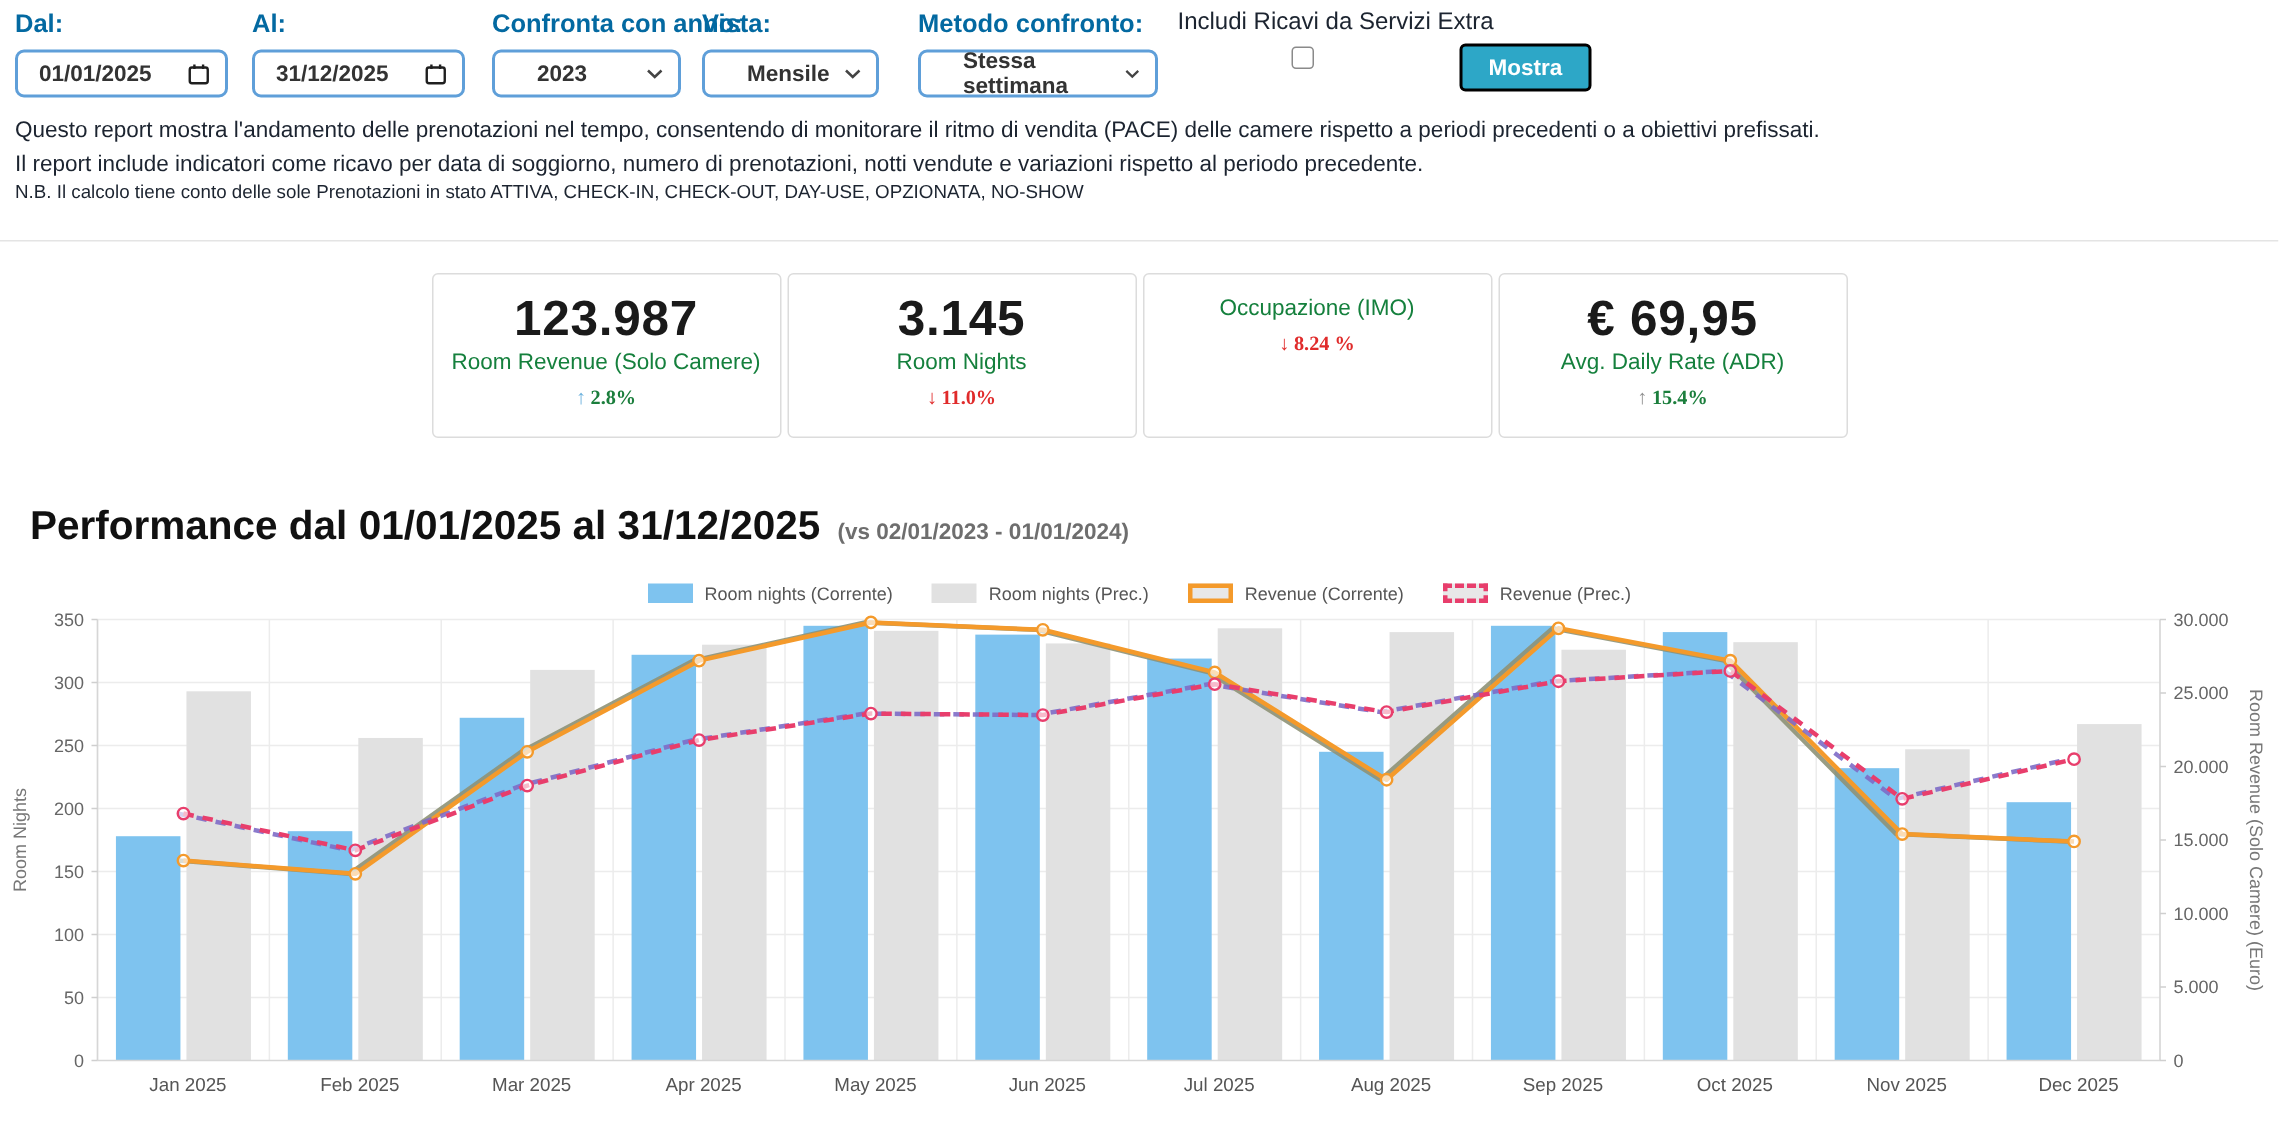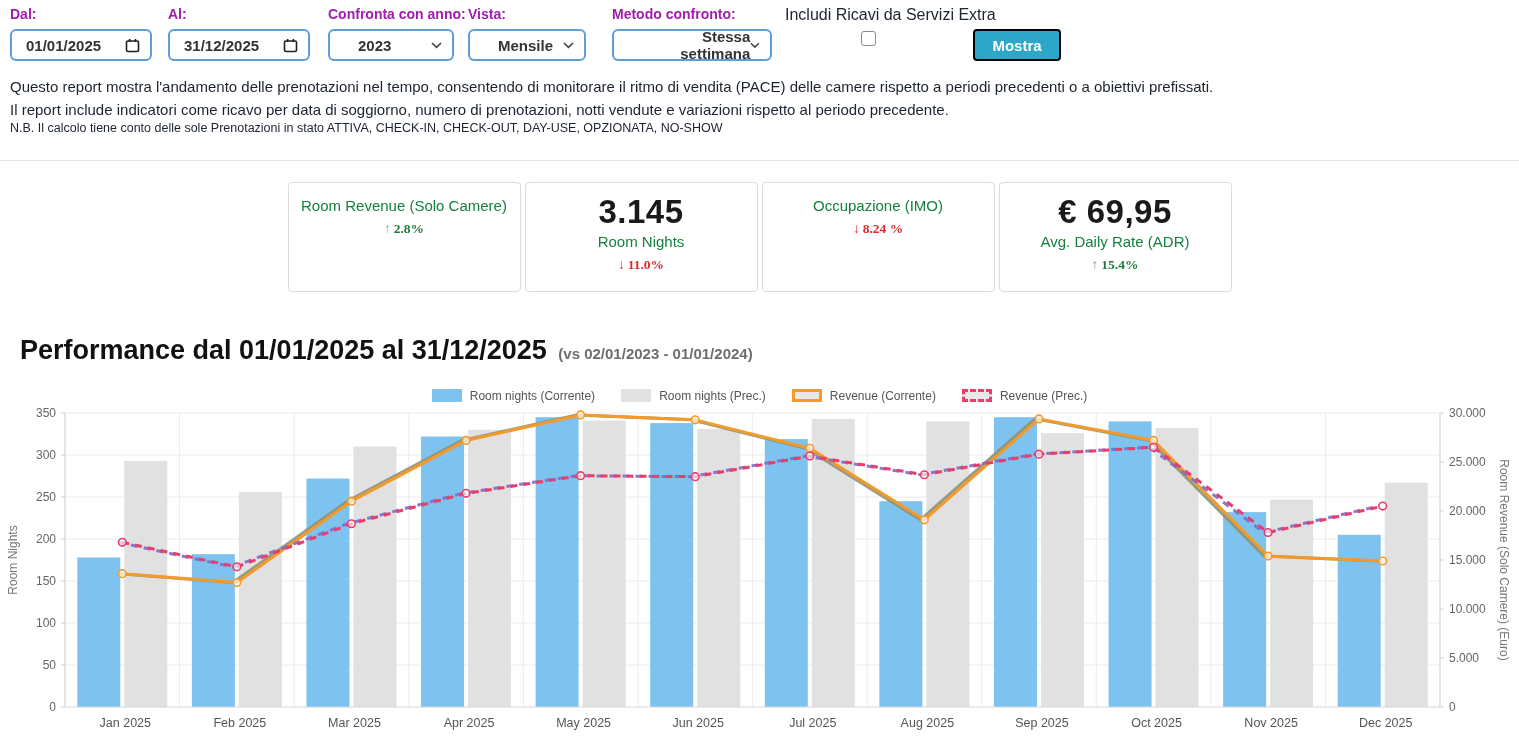--- a/index.html
+++ b/index.html
@@ -5,25 +5,25 @@
   html,body{margin:0;padding:0;}
   body{
     width:1519px;height:748px;overflow:hidden;position:relative;
     background:#fff;color:#1c2430;
     font-family:"Liberation Sans","DejaVu Sans",sans-serif;
     -webkit-font-smoothing:antialiased;
   }
   
   .filters{position:relative;height:72px;}
   .fg{position:absolute;top:6px;}
-  .fg .flabel{display:block;font-size:14px;font-weight:bold;color:#a21caf;margin-bottom:7px;}
+  .fg .flabel{display:block;font-size:17px;font-weight:bold;color:#0369a1;margin-bottom:7px;}
   .ctrl{
     box-sizing:border-box;height:32px;border:2px solid #5f9fd9;border-radius:6px;
     display:flex;align-items:center;justify-content:space-between;
-    padding:0 10px 0 14px;font-size:15px;font-weight:bold;color:#333;background:#fff;cursor:pointer;text-align:right;
+    padding:0 10px 0 14px;font-size:15px;font-weight:bold;color:#333;background:#fff;cursor:pointer;
   }
   .ctrl.sel{font-weight:600;padding-left:28px;}
   .cbx{
     position:absolute;box-sizing:border-box;width:15px;height:15px;border:1.5px solid #8a8a8a;
     border-radius:3px;background:#fff;cursor:pointer;
   }
   .btn{
     position:absolute;box-sizing:border-box;width:88px;height:32px;border:2px solid #000000;border-radius:4px;
     background:#2da7c7;color:#fff;font-size:15px;font-weight:bold;
     display:flex;align-items:center;justify-content:center;cursor:pointer;
@@ -121,20 +121,21 @@
   <div class="btn" style="left:973px;top:29px">Mostra</div>
 </div>
 
 <div class="desc l1">Questo report mostra l'andamento delle prenotazioni nel tempo, consentendo di monitorare il ritmo di vendita (PACE) delle camere rispetto a periodi precedenti o a obiettivi prefissati.</div>
 <div class="desc l2">Il report include indicatori come ricavo per data di soggiorno, numero di prenotazioni, notti vendute e variazioni rispetto al periodo precedente.</div>
 <div class="desc note">N.B. Il calcolo tiene conto delle sole Prenotazioni in stato ATTIVA, CHECK-IN, CHECK-OUT, DAY-USE, OPZIONATA, NO-SHOW</div>
 <div class="divider"></div>
 
 <div class="kpis">
   <div class="kpi">
+    <div class="val">123.987</div>
     <div class="lab">Room Revenue (Solo Camere)</div>
     <div class="delta"><span class="arr" style="color: rgb(107, 177, 221);">↑</span><span class="pct" style="color: rgb(27, 126, 60);">2.8%</span></div>
   </div>
   <div class="kpi">
     <div class="val">3.145</div>
     <div class="lab">Room Nights</div>
     <div class="delta"><span class="arr" style="color: rgb(224, 43, 43);">↓</span><span class="pct" style="color: rgb(224, 43, 43);">11.0%</span></div>
   </div>
   <div class="kpi">
     <div class="lab">Occupazione (IMO)</div>

